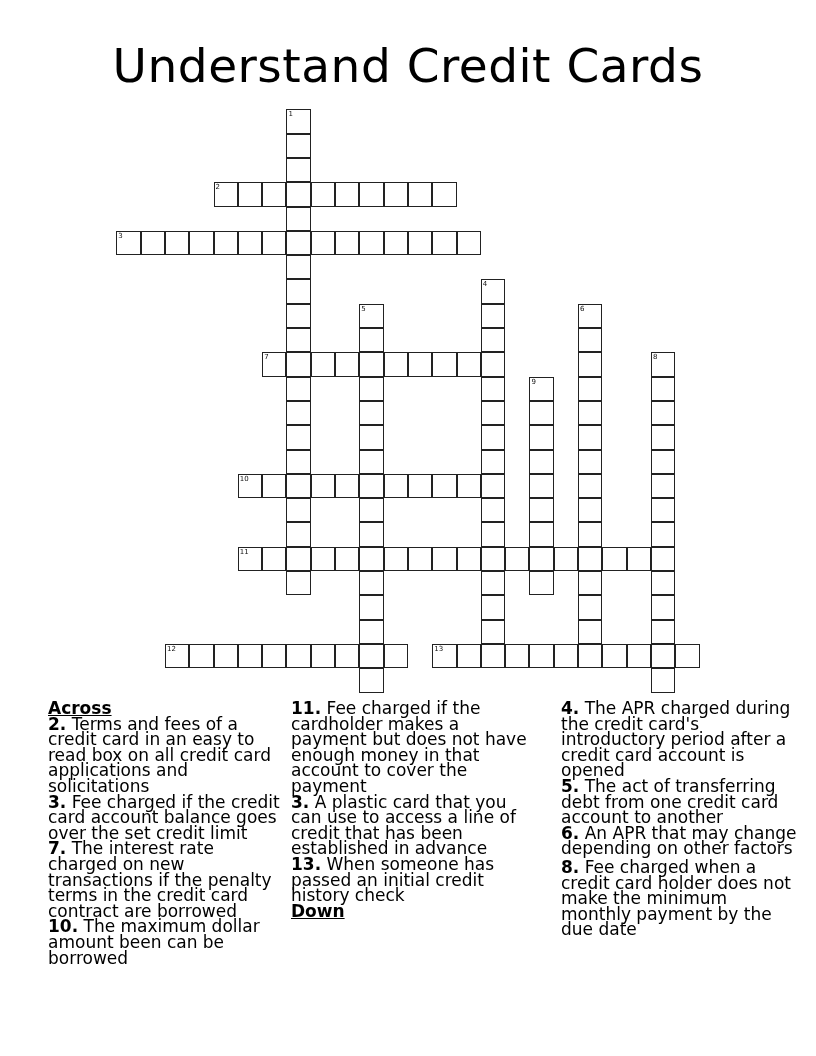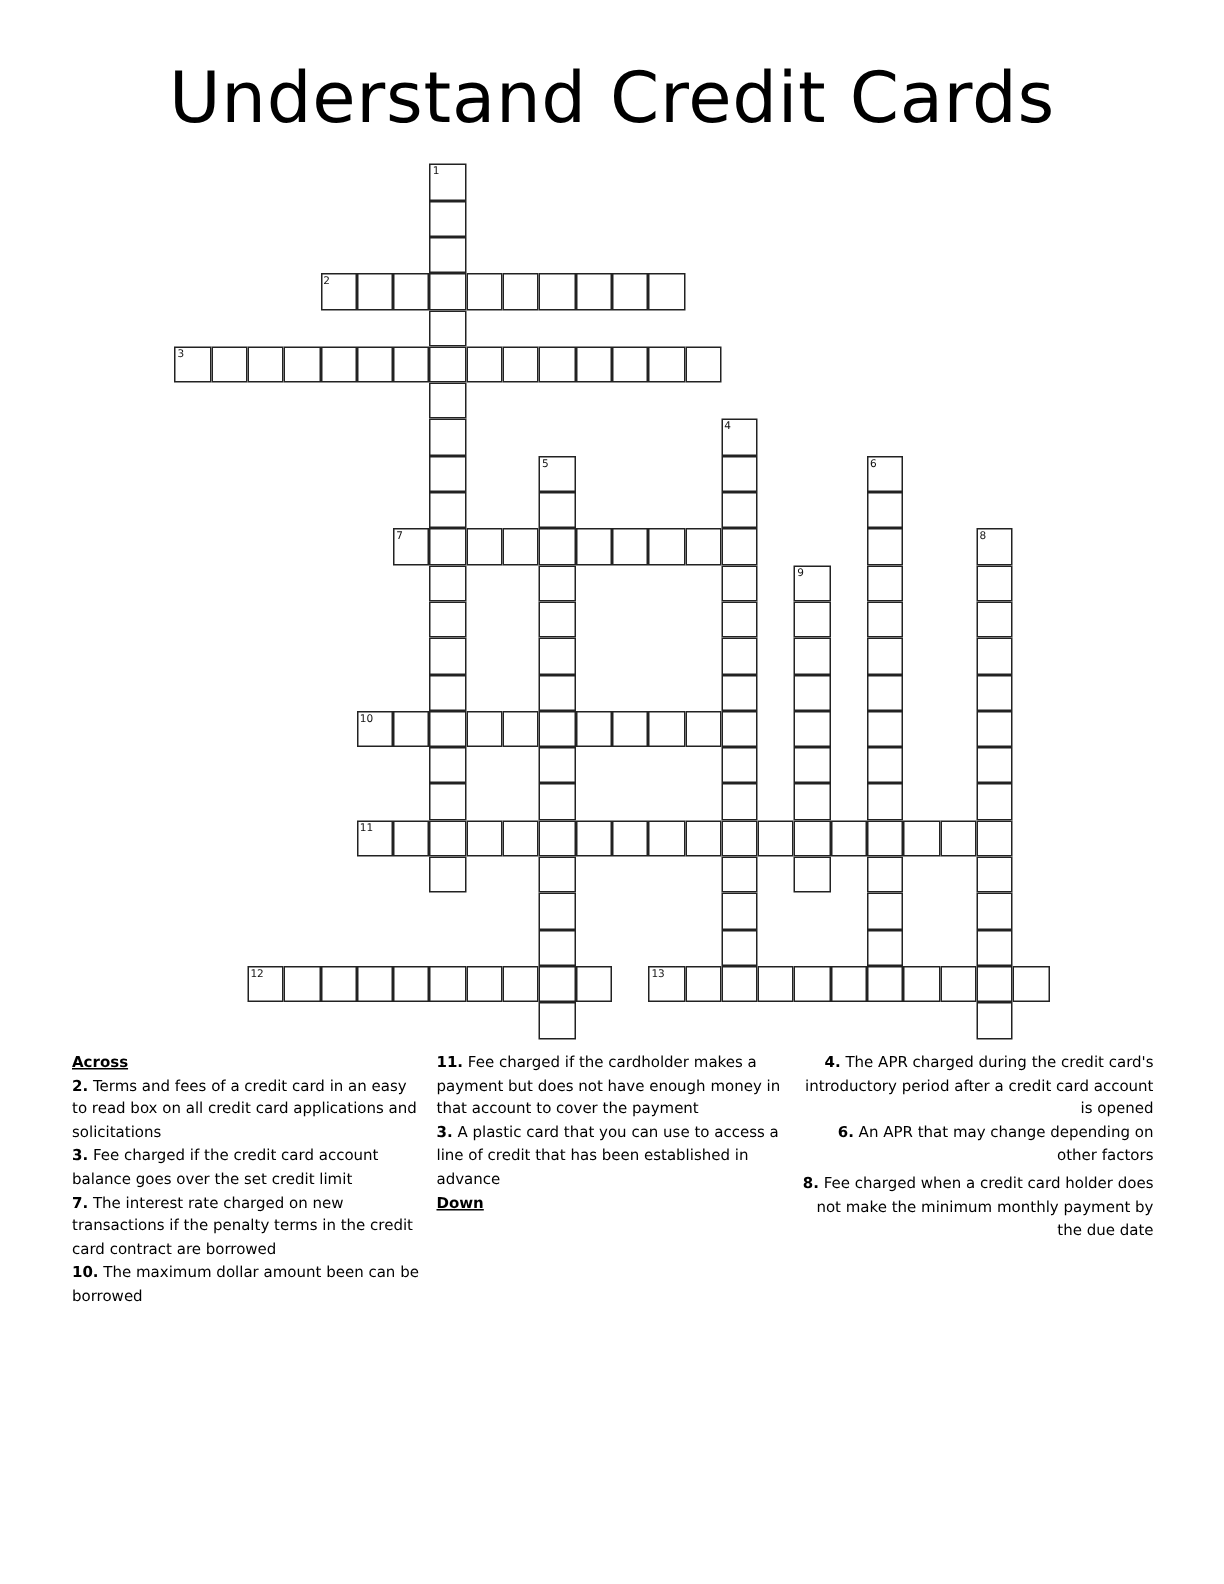--- a/index.html
+++ b/index.html
@@ -4,24 +4,24 @@
 <style>
   html, body { margin: 0; padding: 0; background: #ffffff; }
   body { width: 816px; height: 1056px; position: relative; overflow: hidden;
          font-family: "DejaVu Sans", "Liberation Sans", sans-serif; color: #000; }
   #title { position: absolute; left: 0; top: 36px; width: 816px; text-align: center;
            font-size: 47px; font-weight: normal; letter-spacing: 0.5px; margin: 0; line-height: 60px; }
   #grid { position: absolute; left: 117px; top: 110px; width: 584px; height: 584px; }
   .cell { position: absolute; width: 24.3px; height: 24.3px; box-sizing: border-box;
           border: 1.3px solid #222; background: #fff; margin-left: -0.65px; margin-top: -0.65px; }
   .num { position: absolute; left: 1px; top: 0px; font-size: 7px; line-height: 8px; color: #111; }
-  .clue-col { position: absolute; top: 701px; font-size: 10px; line-height: 15.6px; }
+  .clue-col { position: absolute; top: 701px; font-size: 17px; line-height: 15.6px; }
   #col1 { left: 48px; width: 236px; }
   #col2 { left: 291px; width: 236px; }
-  #col3 { left: 533px; width: 236px; text-align: right; }
+  #col3 { left: 561px; width: 236px; }
   .heading { font-weight: bold; text-decoration: underline; display: block; }
   .clue { display: block; }
   .clue b { font-weight: bold; }
 </style>
 </head>
 <body>
 
 <h1 id="title">Understand Credit Cards</h1>
 
 <div id="grid">
@@ -214,20 +214,22 @@
   <span class="heading">Across</span>
   <span class="clue"><b>2.</b><span> Terms and fees of a credit card in an easy to read box on all credit card applications and solicitations</span></span>
   <span class="clue"><b>3.</b><span> Fee charged if the credit card account balance goes over the set credit limit</span></span>
   <span class="clue"><b>7.</b><span> The interest rate charged on new transactions if the penalty terms in the credit card contract are borrowed</span></span>
   <span class="clue"><b>10.</b><span> The maximum dollar amount been can be borrowed</span></span>
 </div>
 
 <div id="col2" class="clue-col">
   <span class="clue"><b>11.</b><span> Fee charged if the cardholder makes a payment but does not have enough money in that account to cover the payment</span></span>
   <span class="clue"><b>3.</b><span> A plastic card that you can use to access a line of credit that has been established in advance</span></span>
+  <span class="clue"><b>13.</b><span> When someone has passed an initial credit history check</span></span>
   <span class="heading">Down</span>
 </div>
 
 <div id="col3" class="clue-col">
   <span class="clue"><b>4.</b><span> The APR charged during the credit card's introductory period after a credit card account is opened</span></span>
+  <span class="clue"><b>5.</b><span> The act of transferring debt from one credit card account to another</span></span>
   <span class="clue"><b>6.</b><span> An APR that may change depending on other factors</span></span>
   <span class="clue" style="margin-top:3px"><b>8.</b><span> Fee charged when a credit card holder does not make the minimum monthly payment by the due date</span></span>
 </div>
 
 </body></html>

